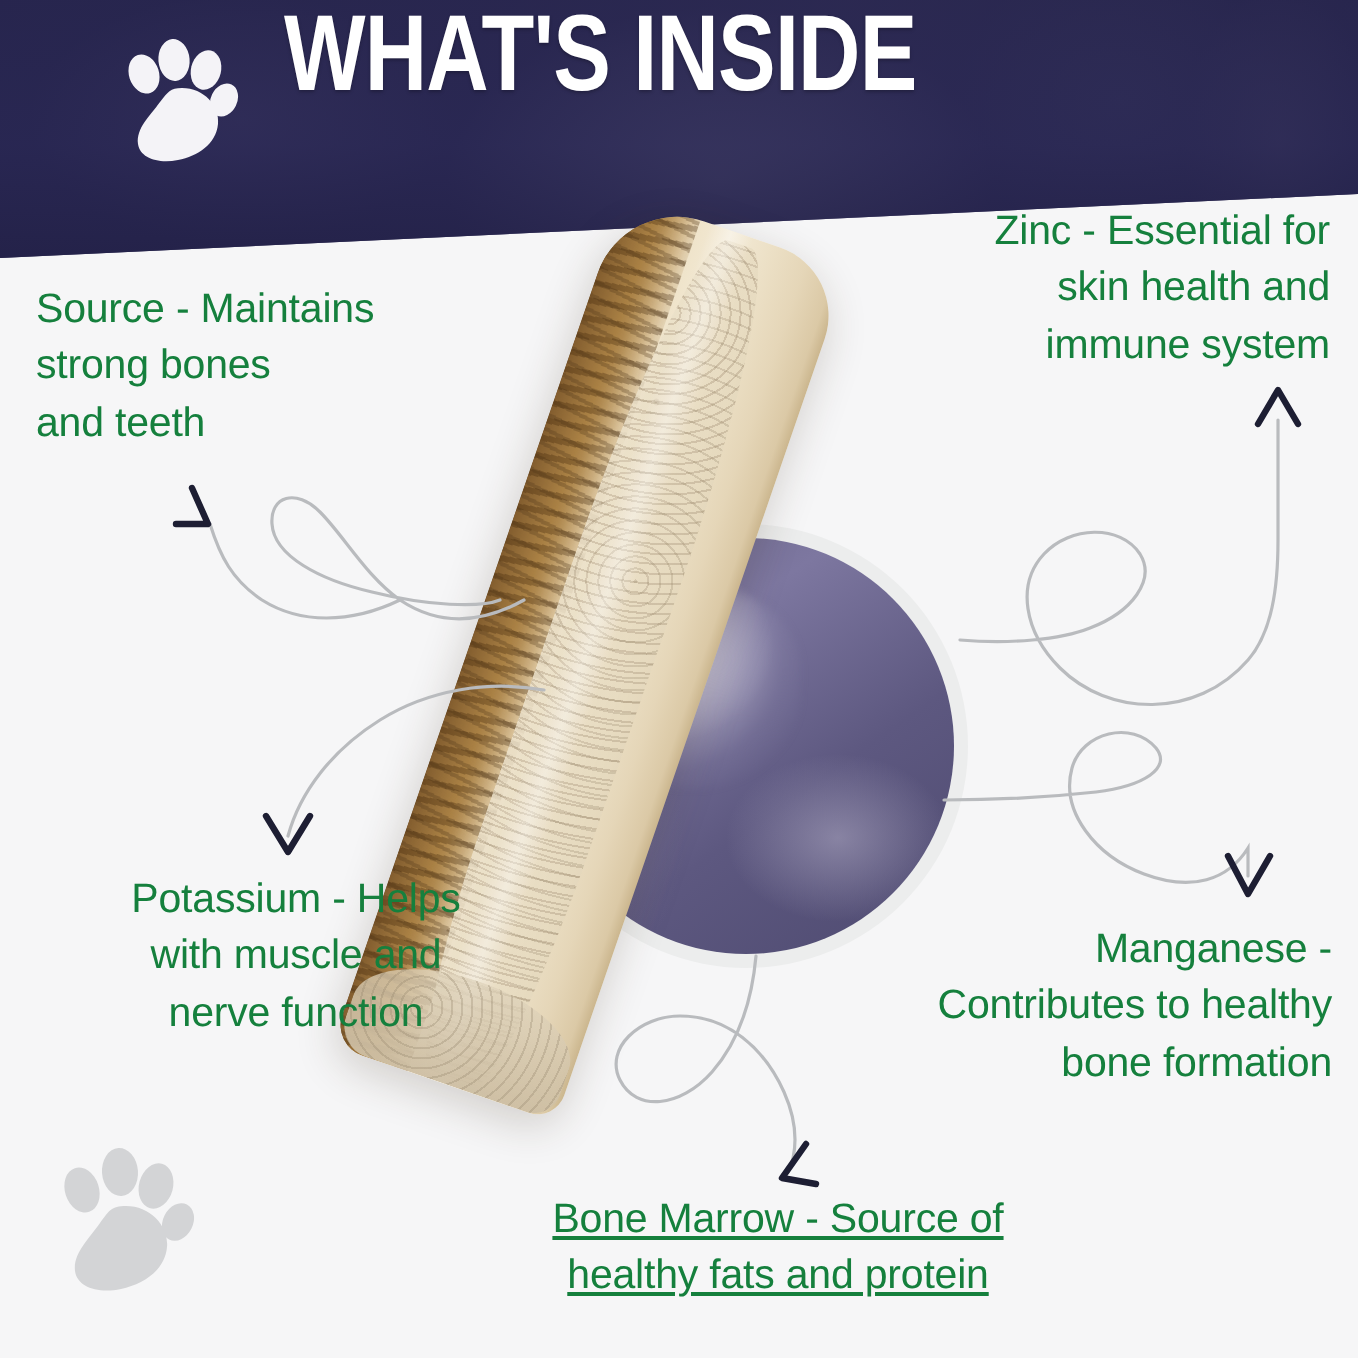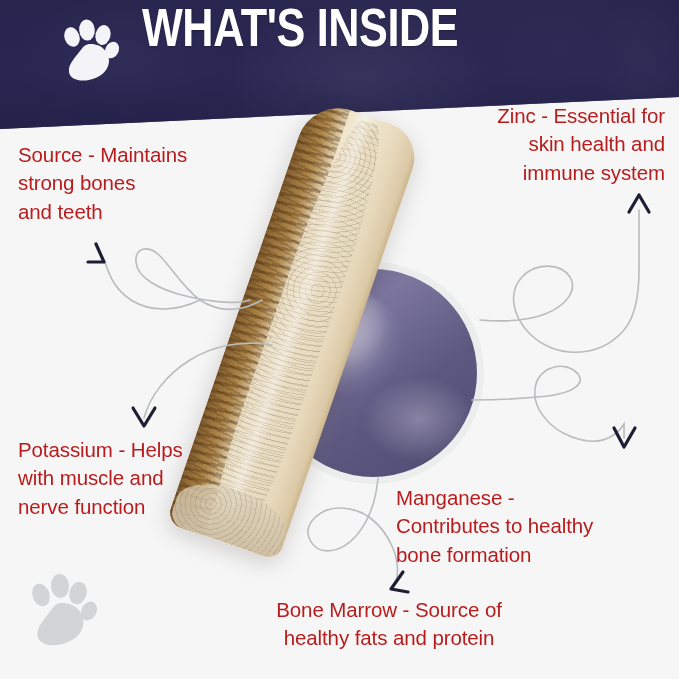--- a/index.html
+++ b/index.html
@@ -186,31 +186,31 @@
     fill: none;
     stroke: #1d1e33;
     stroke-width: 3.2;
     stroke-linecap: round;
     stroke-linejoin: round;
   }
 
   
   .label {
     position: absolute;
-    color: #b91c1c;
+    color: #15803d;
     font-size: 20.5px;
     line-height: 1.38;
     letter-spacing: -0.1px;
     white-space: pre-line;
   }
   .label-calcium   { left: 18px;  top: 141px; width: 270px; text-align: left;  }
   .label-zinc      { left: 389px; top: 102px; width: 276px; text-align: right; }
-  .label-potassium { left: 18px;  top: 436px; width: 260px; text-align: left;  }
-  .label-manganese { left: 396px; top: 484px; width: 270px; text-align: left; }
-  .label-marrow    { left: 219px; top: 596px; width: 340px; text-align: center;}
+  .label-potassium { left: 18px;  top: 436px; width: 260px; text-align: center;  }
+  .label-manganese { left: 396px; top: 461px; width: 270px; text-align: right; }
+  .label-marrow    { left: 219px; top: 596px; width: 340px; text-align: center; text-decoration: underline;}
 </style>
 </head>
 <body>
 
 <div id="infographic">
 
   <div class="header-band">
     <div class="header-photo"></div>
     <div class="header-tint"></div>
     <div class="header-inner">

